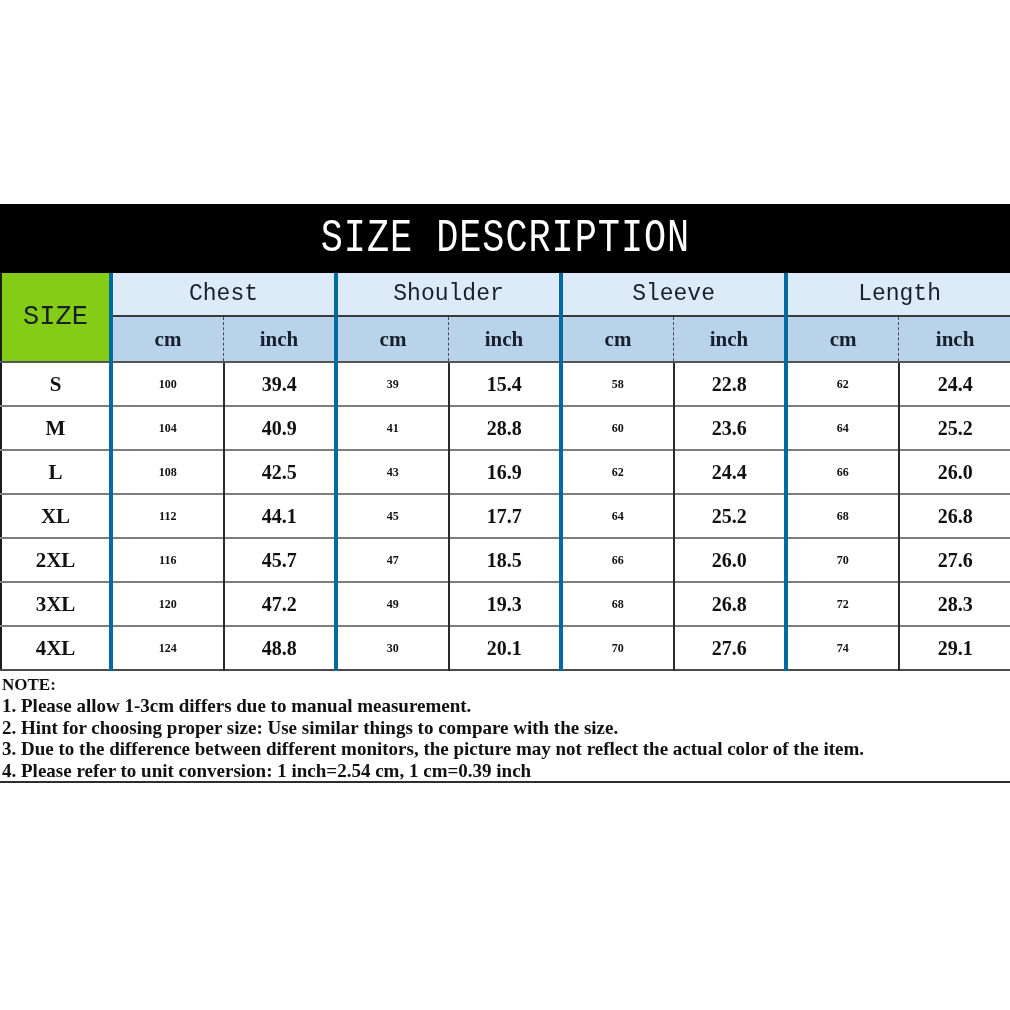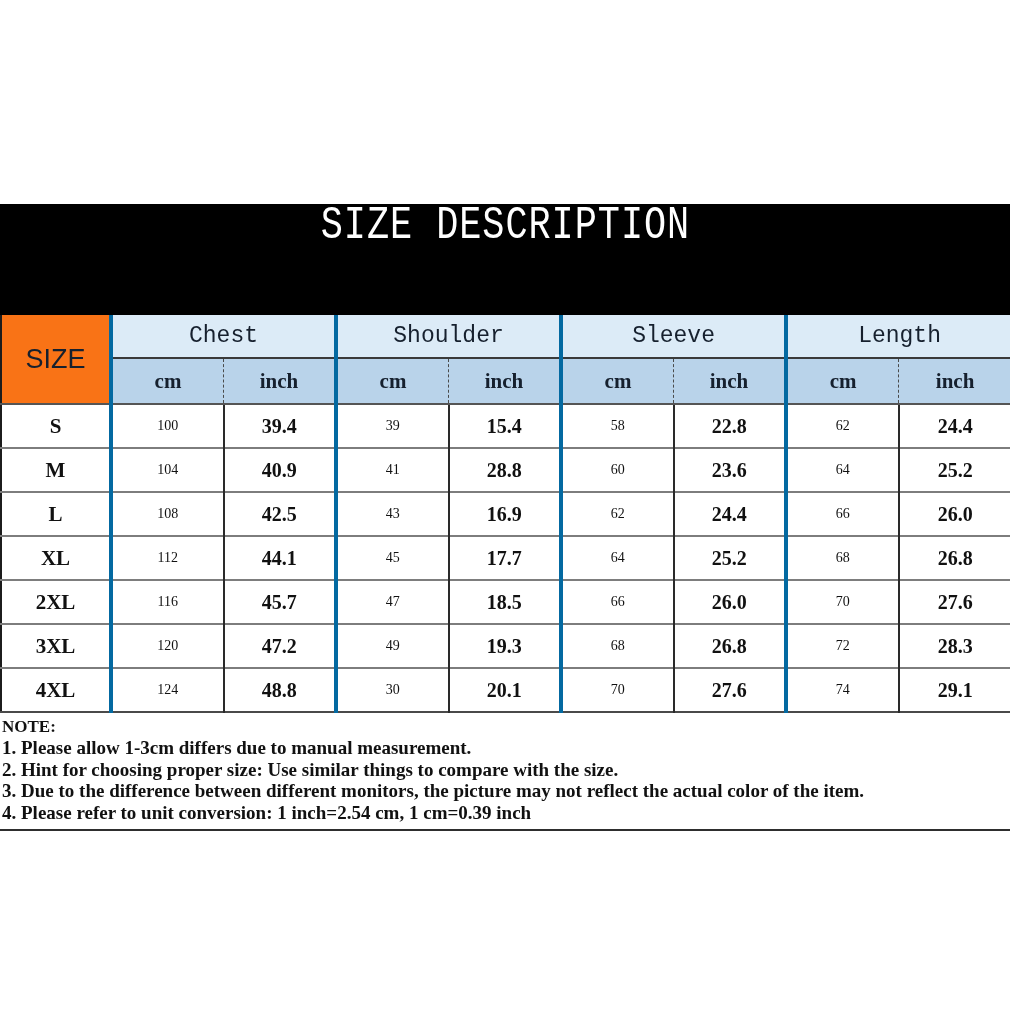--- a/index.html
+++ b/index.html
@@ -8,24 +8,24 @@
     position: relative;
     width: 1010px;
     height: 1010px;
     background: #ffffff;
     font-family: "Liberation Serif", serif;
     color: #111111;
     overflow: hidden;
   }
   .top-spacer { height: 204px; background: #ffffff; }
   .banner {
-    height: 111px;
+    height: 69px;
     background: #000000;
     display: flex;
-    align-items: flex-start;
+    align-items: center;
     justify-content: center;
   }
   .banner-title {
     color: #ffffff;
     font-family: "Liberation Mono", monospace;
     font-weight: 400;
     font-size: 38px;
     letter-spacing: 1px;
     transform: scale(0.97, 1.22);
     white-space: nowrap;
@@ -39,22 +39,22 @@
   }
   col.c-size { width: 110px; }
   col.c-sub  { width: 112.5px; }
   tr.h1 { height: 43px; }
   tr.h2 { height: 46px; }
   tr.dr { height: 44px; }
   th, td { text-align: center; vertical-align: middle; padding: 0; }
   .h1 th { background: #dcebf7; }
   .h2 th { background: #b9d3ea; }
   th.size-h {
-    background: #f97316;
-    font-family: Liberation Sans, sans-serif;
+    background: #84cc16;
+    font-family: Liberation Mono, monospace;
     font-weight: 400;
     font-size: 27px;
     color: #16202e;
   }
   th.grp {
     font-family: "Liberation Mono", monospace;
     font-weight: 400;
     font-size: 23px;
     color: #16202e;
   }
@@ -66,24 +66,24 @@
   }
   
   .g  { border-left: 4px solid #0369a1; }          
   .h2 th.u { border-left: 1px dashed #4a4a4a; }    
   td.u { border-left: 2px solid #2a2a2a; }         
   
   .h2 th { border-top: 2px solid #3a3a3a; }
   tr.dr td { border-top: 2px solid #555555; }
   tr.dr + tr.dr td { border-top: 2px solid #7d7d7d; }
   td.size-col { font-weight: bold; font-size: 21px; }
-  td.cm  { font-weight: 400;  font-size: 14px; }
+  td.cm  { font-weight: 700;  font-size: 12px; }
   td.inch { font-weight: bold; font-size: 20px; margin-top: 16px; }
   .notes {
-    padding: 4px 2px 6px 2px;
+    padding: 4px 2px 0 2px;
     border-bottom: 2px solid #2e2e2e;
     width: 1010px;
   }
   .notes .note-heading {
     font-weight: bold;
     font-size: 17px;
     line-height: 20px;
   }
   .notes .note-line {
     font-weight: bold;

